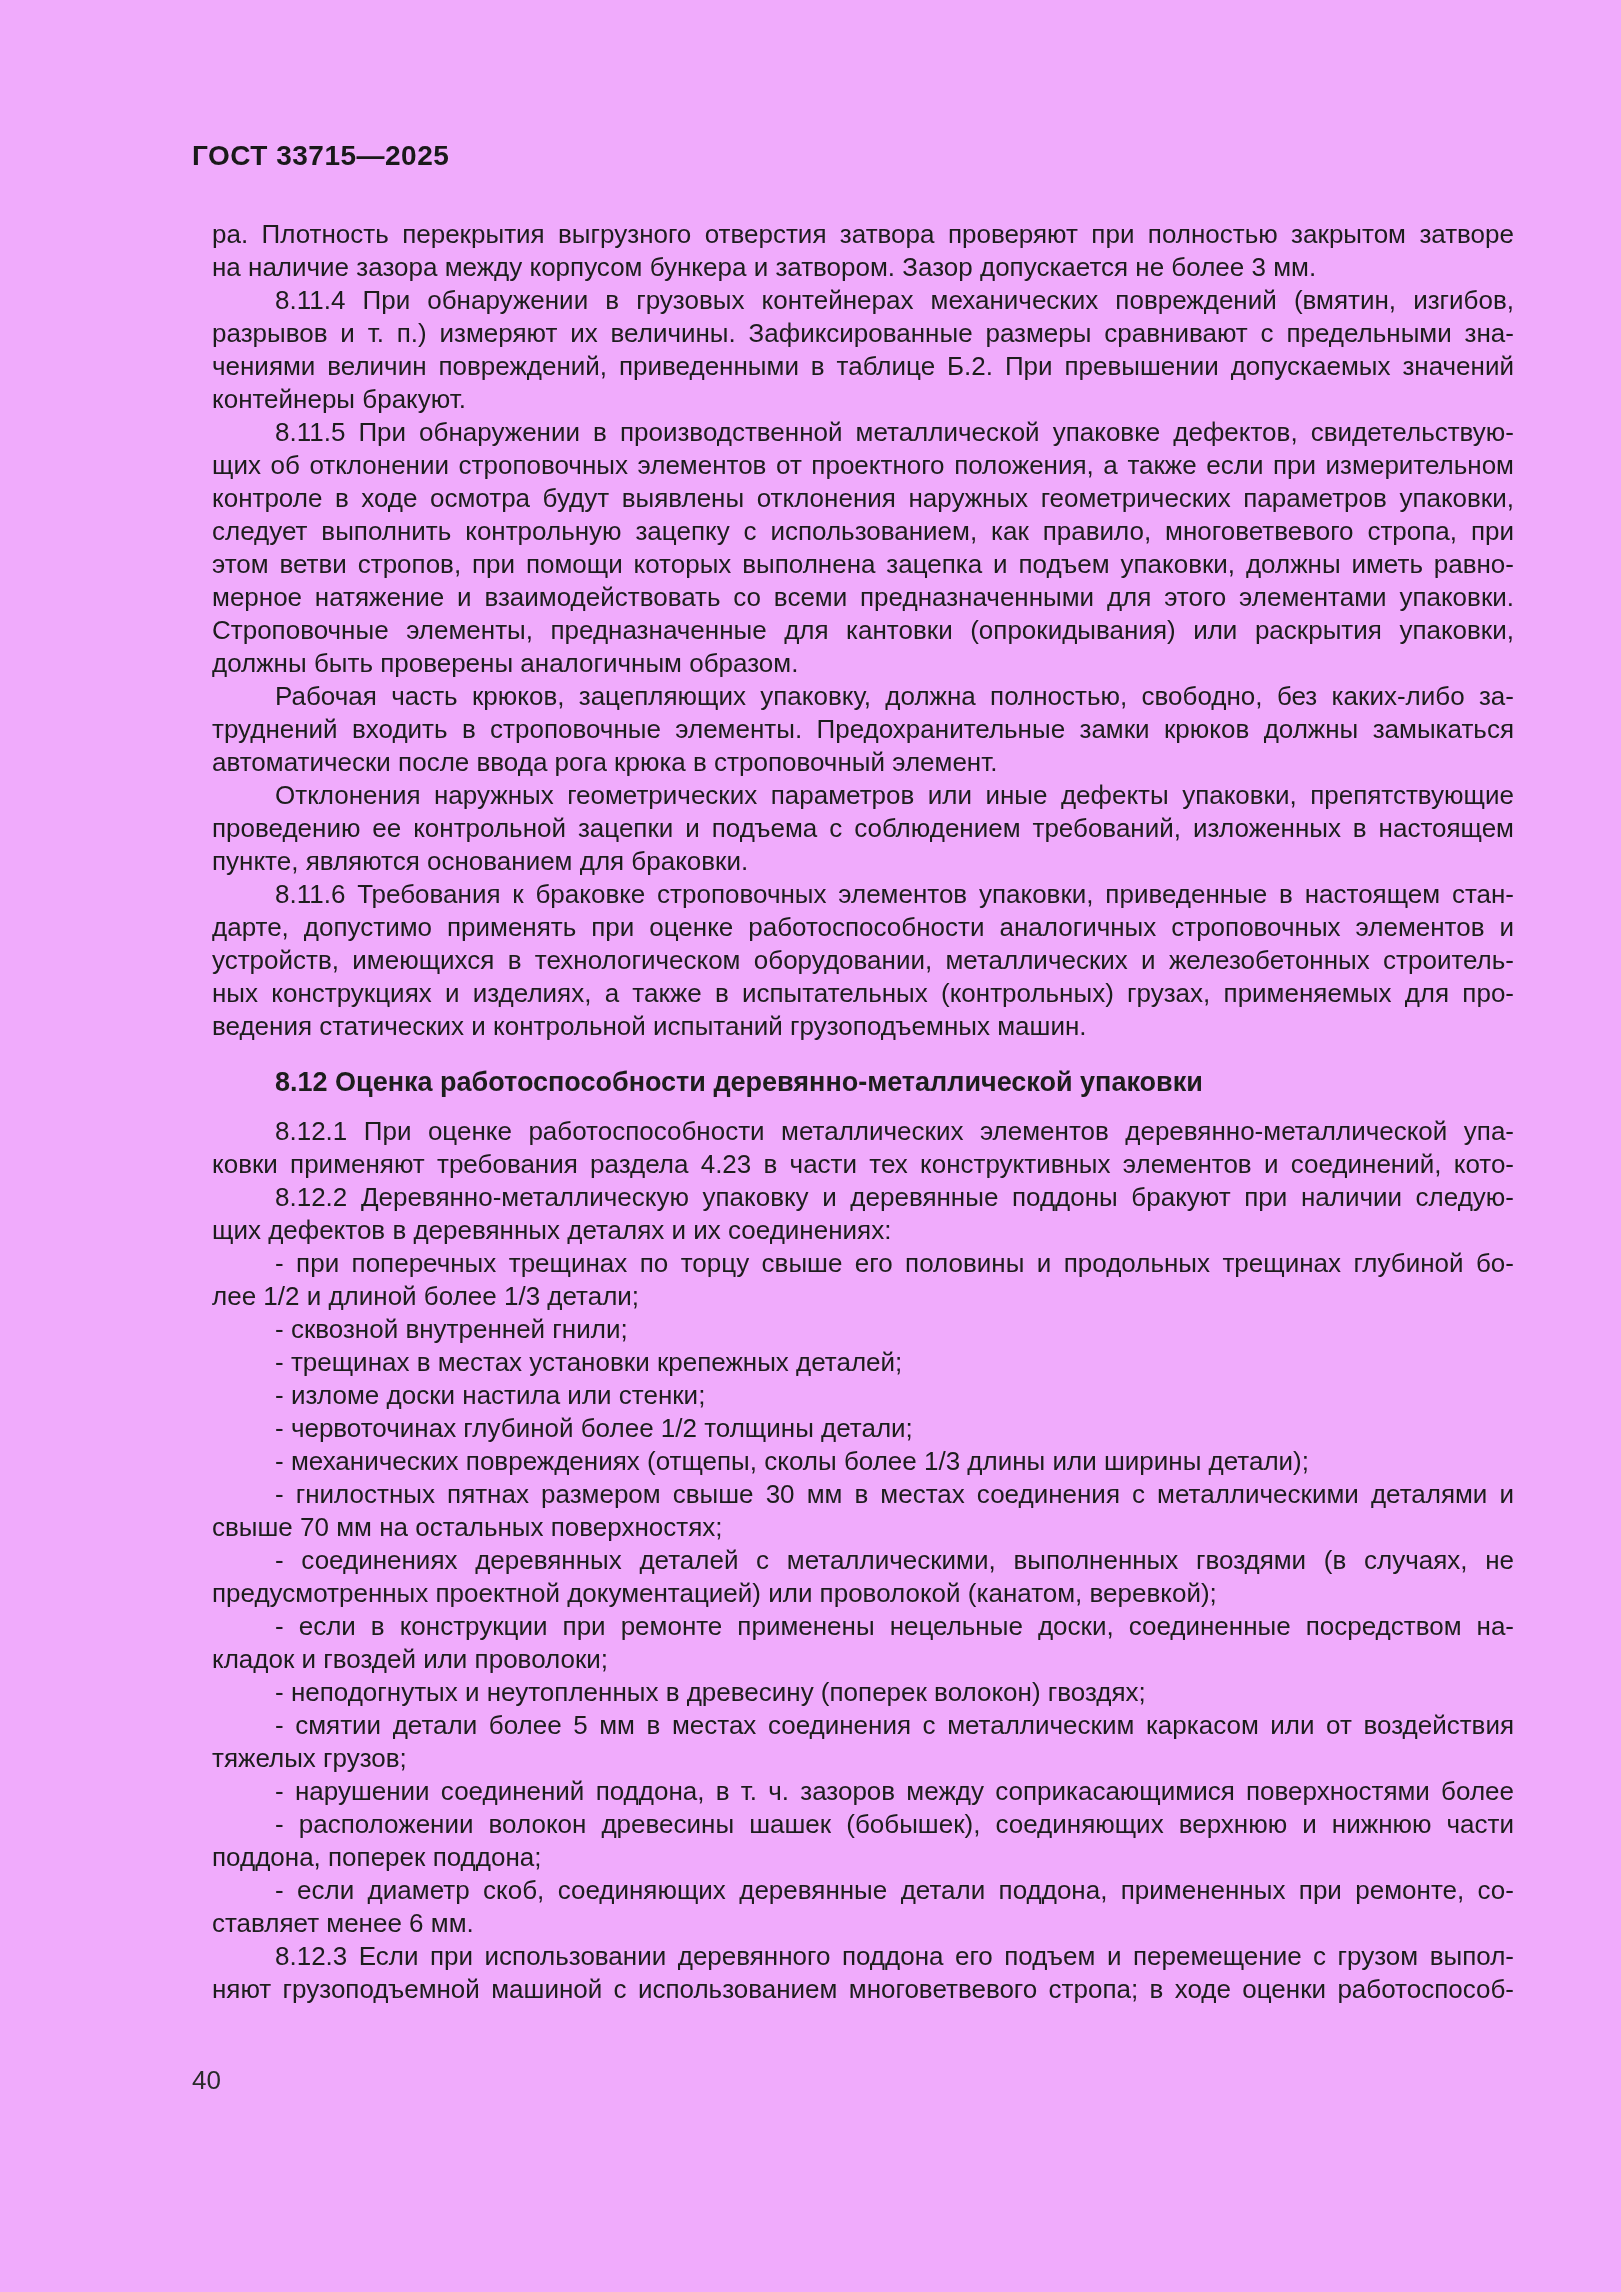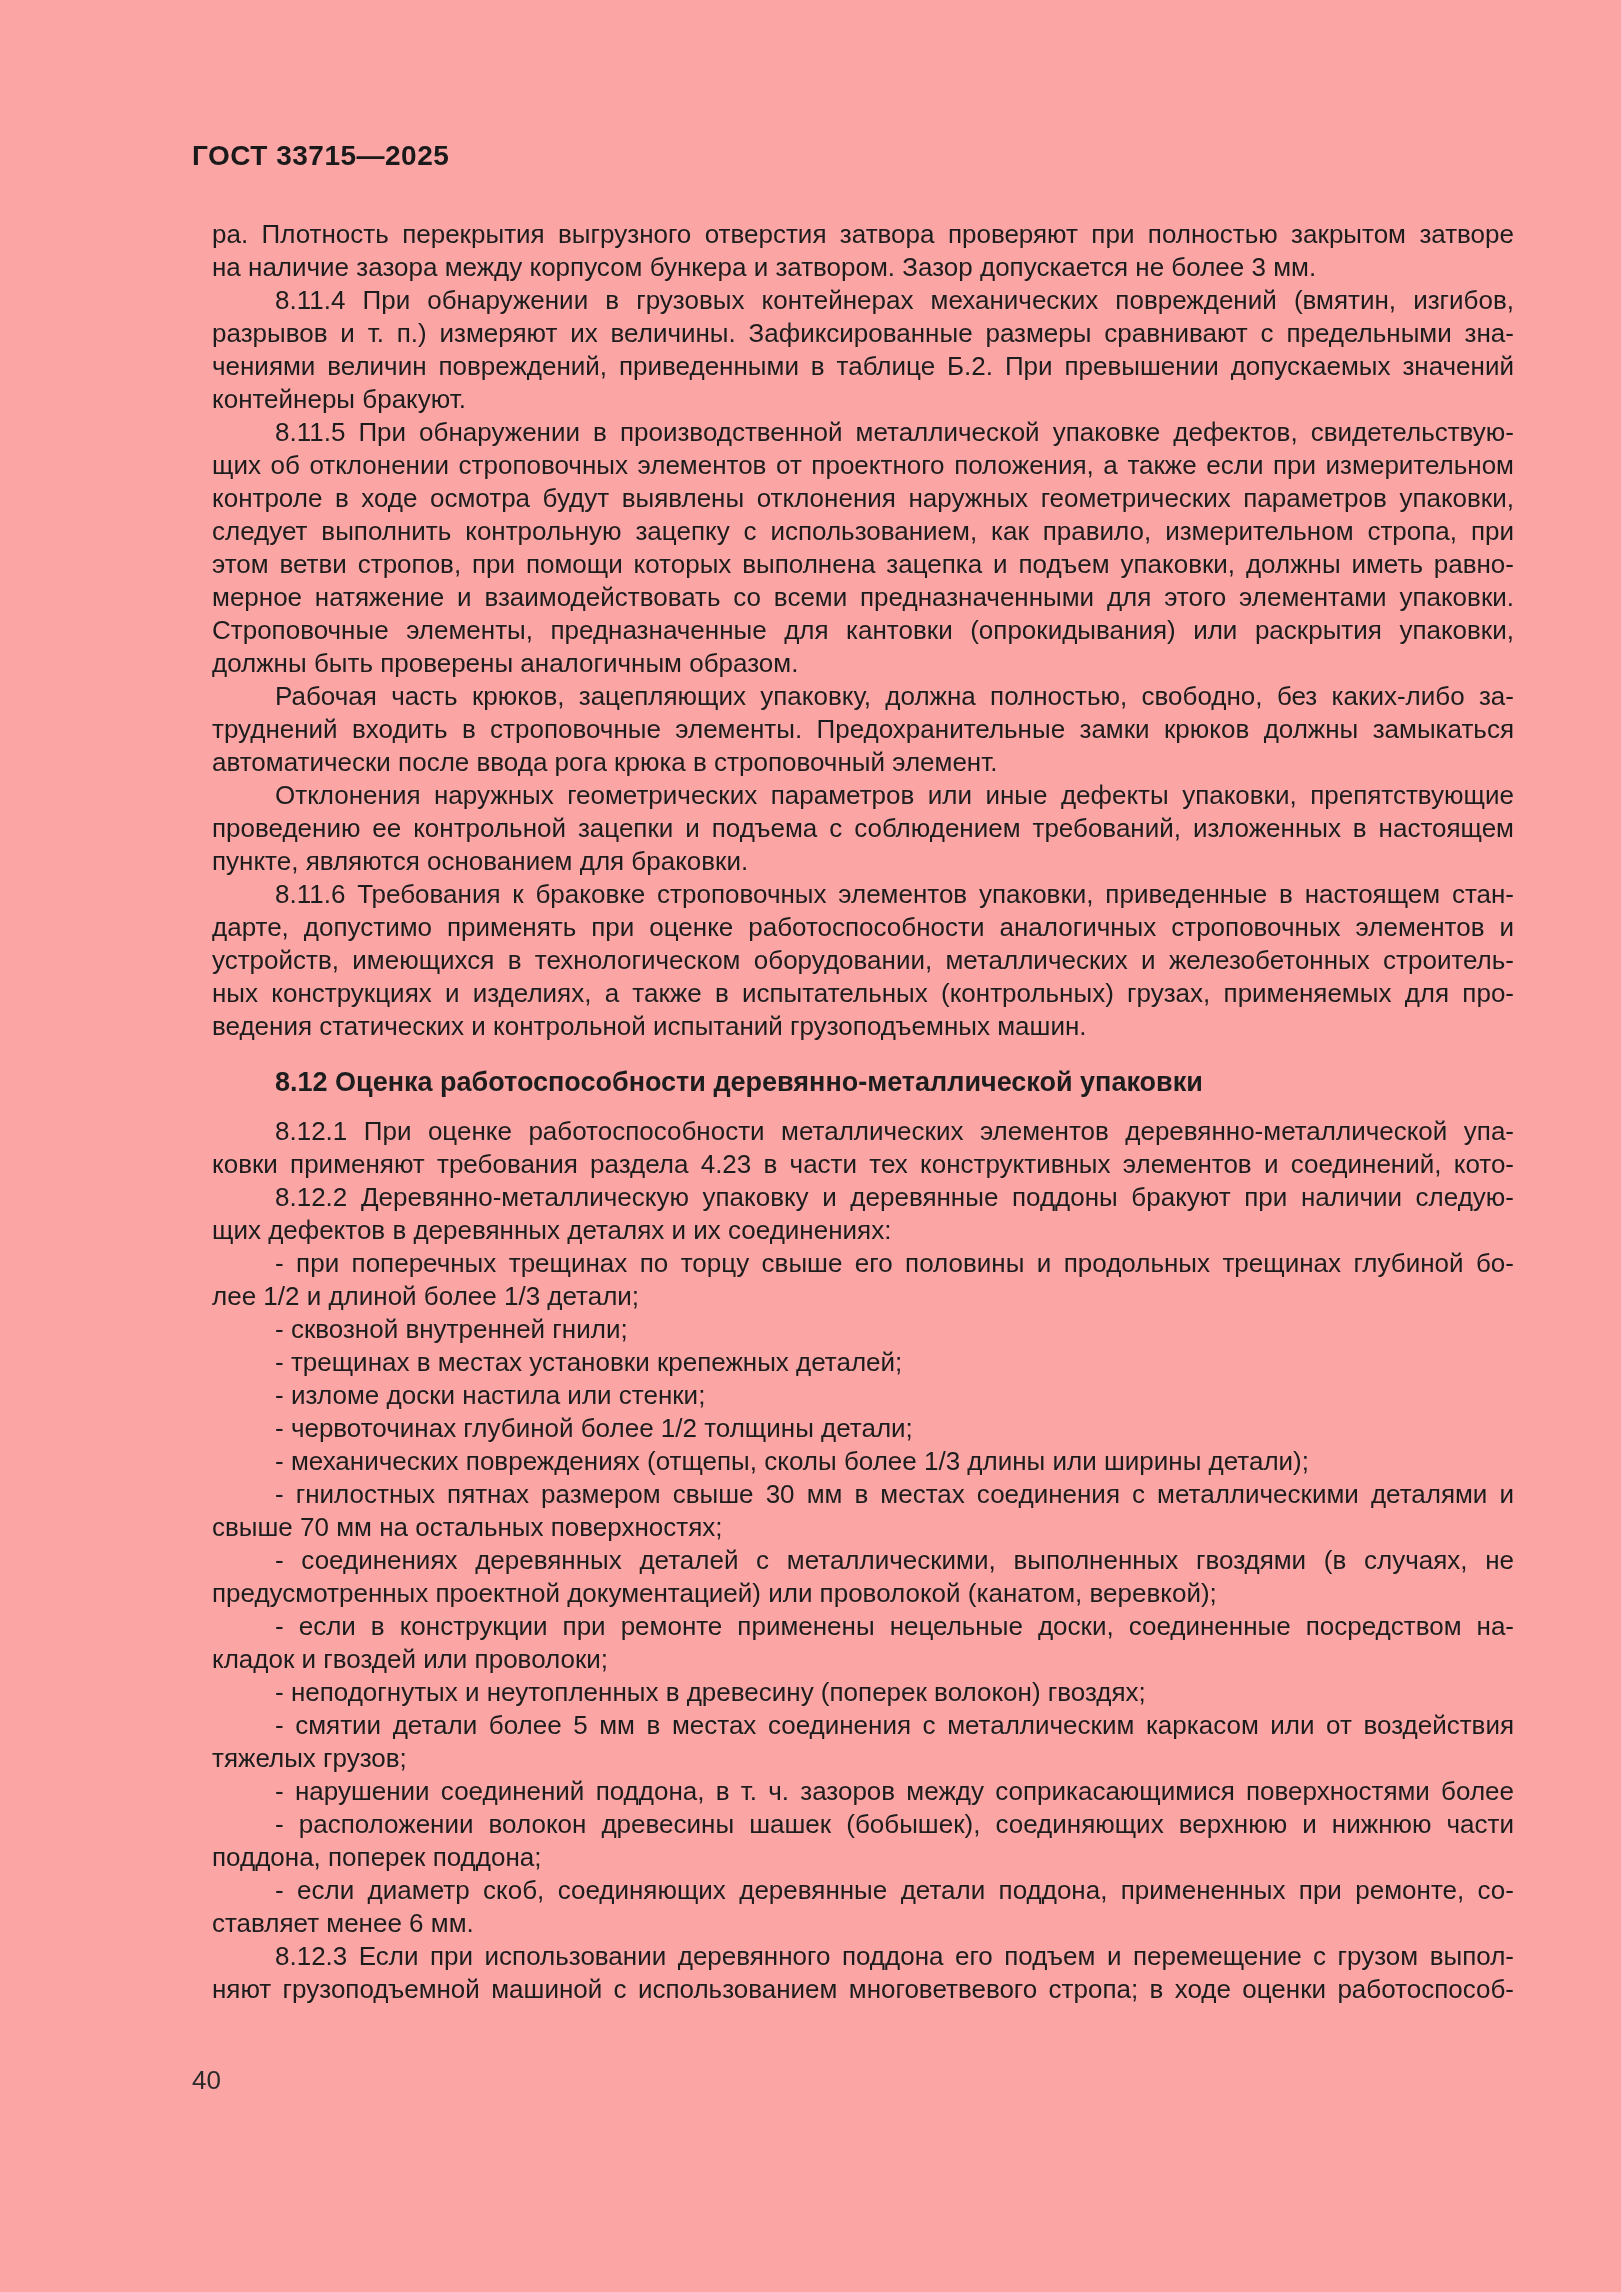--- a/index.html
+++ b/index.html
@@ -5,21 +5,21 @@
   html, body {
     margin: 0;
     padding: 0;
     background: #e8e8e8;
   }
   .page {
     position: relative;
     width: 1621px;
     height: 2293px;
     margin: 0 auto;
-    background: #fca5a5;
+    background: #f0abfc;
     font-family: "Liberation Sans", sans-serif;
     color: #1d1d1d;
     overflow: hidden;
   }
   .doc-header {
     position: absolute;
     left: 192px;
     top: 140px;
     font-size: 28px;
     font-weight: bold;
@@ -83,21 +83,21 @@
       <div class="para">
         <div class="line first-indent">8.11.4 При обнаружении в грузовых контейнерах механических повреждений (вмятин, изгибов,</div>
         <div class="line">разрывов и т. п.) измеряют их величины. Зафиксированные размеры сравнивают с предельными зна-</div>
         <div class="line">чениями величин повреждений, приведенными в таблице Б.2. При превышении допускаемых значений</div>
         <div class="line last">контейнеры бракуют.</div>
       </div>
       <div class="para">
         <div class="line first-indent">8.11.5 При обнаружении в производственной металлической упаковке дефектов, свидетельствую-</div>
         <div class="line">щих об отклонении строповочных элементов от проектного положения, а также если при измерительном</div>
         <div class="line">контроле в ходе осмотра будут выявлены отклонения наружных геометрических параметров упаковки,</div>
-        <div class="line">следует выполнить контрольную зацепку с использованием, как правило, измерительном стропа, при</div>
+        <div class="line">следует выполнить контрольную зацепку с использованием, как правило, многоветвевого стропа, при</div>
         <div class="line">этом ветви стропов, при помощи которых выполнена зацепка и подъем упаковки, должны иметь равно-</div>
         <div class="line">мерное натяжение и взаимодействовать со всеми предназначенными для этого элементами упаковки.</div>
         <div class="line">Строповочные элементы, предназначенные для кантовки (опрокидывания) или раскрытия упаковки,</div>
         <div class="line last">должны быть проверены аналогичным образом.</div>
       </div>
       <div class="para">
         <div class="line first-indent">Рабочая часть крюков, зацепляющих упаковку, должна полностью, свободно, без каких-либо за-</div>
         <div class="line">труднений входить в строповочные элементы. Предохранительные замки крюков должны замыкаться</div>
         <div class="line last">автоматически после ввода рога крюка в строповочный элемент.</div>
       </div>

